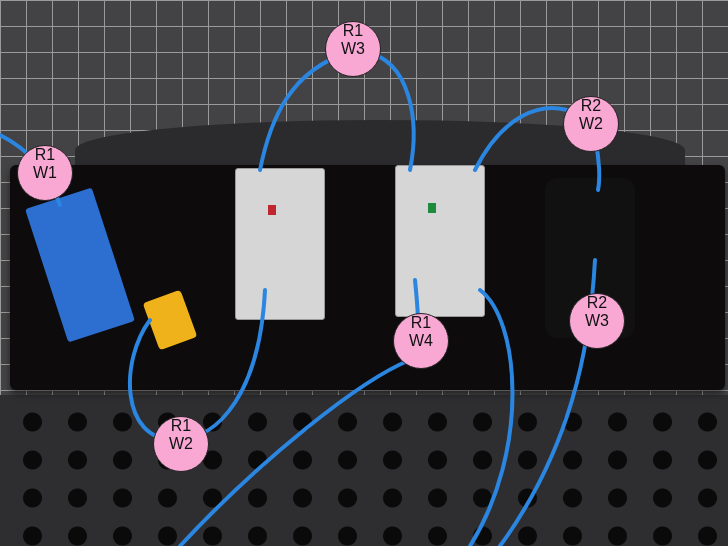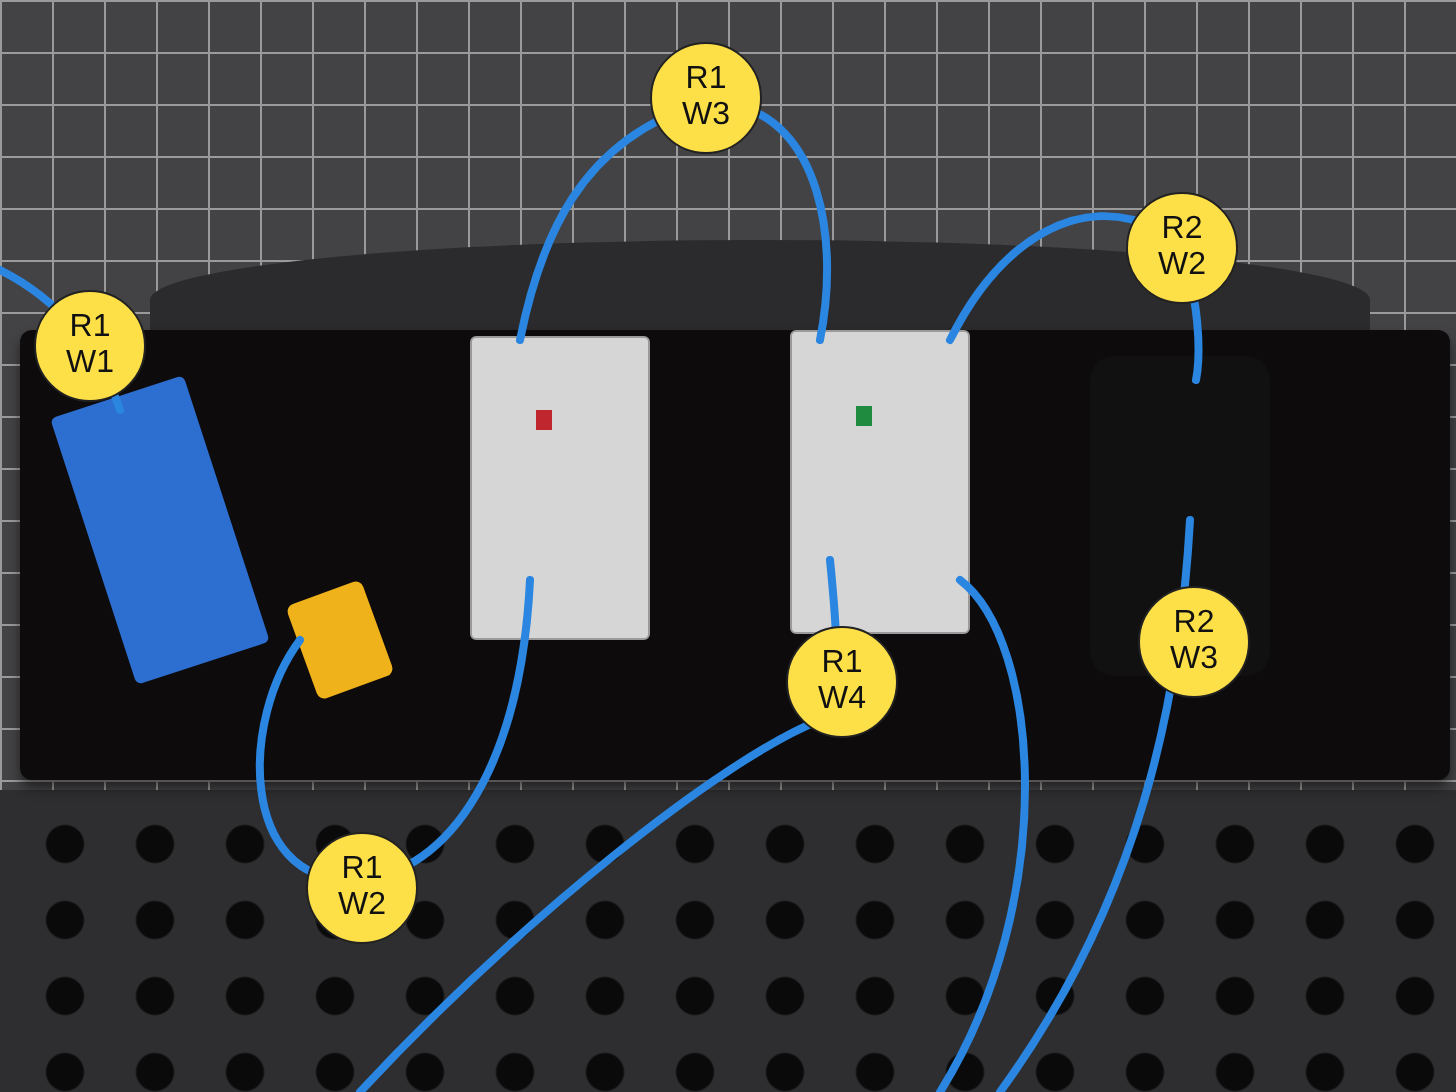--- a/index.html
+++ b/index.html
@@ -11,22 +11,22 @@
     background-size:26px 26px; }
   .plate-bg { position:absolute; left:75px; top:120px; width:610px; height:60px; background:#2b2b2d; border-radius:50% 50% 0 0; }
   .plate { position:absolute; left:10px; top:165px; width:715px; height:225px; background:#0d0b0c; border-radius:6px; box-shadow:0 4px 6px rgba(0,0,0,.5); }
   .tray { position:absolute; left:0; top:395px; width:728px; height:151px; background:#2e2e30;
     background-image: radial-gradient(circle, #0a0a0a 9px, transparent 10px);
     background-size:45px 38px; background-position:10px 8px; }
   .block { position:absolute; background:#d6d6d6; border:1px solid #9a9a9a; border-radius:3px; }
   .blue-block { position:absolute; left:45px; top:195px; width:70px; height:140px; background:#2d6fd0; transform:rotate(-18deg); border-radius:3px; }
   .yellow-tab { position:absolute; left:150px; top:295px; width:40px; height:50px; background:#f0b21b; transform:rotate(-20deg); border-radius:4px; }
   .pilot { position:absolute; left:545px; top:178px; width:90px; height:160px; background:#111; border-radius:12px; }
-  .label { position:absolute; width:54px; height:54px; border-radius:50%; background:#fde047; border:1px solid #222;
-    display:flex; flex-direction:column; align-items:center; justify-content:center; color:#111; font-size:16px; line-height:18px; text-align:center; }
+  .label { position:absolute; width:54px; height:54px; border-radius:50%; background:#f9a8d4; border:1px solid #222;
+    display:flex; flex-direction:column; align-items:center; justify-content:flex-start; color:#111; font-size:16px; line-height:18px; text-align:center; }
   svg.wires { position:absolute; left:0; top:0; }
 </style>
 </head>
 <body>
 
 <div class="mat"></div>
 <div class="plate-bg"></div>
 <div class="tray"></div>
 <div class="plate"></div>
 

